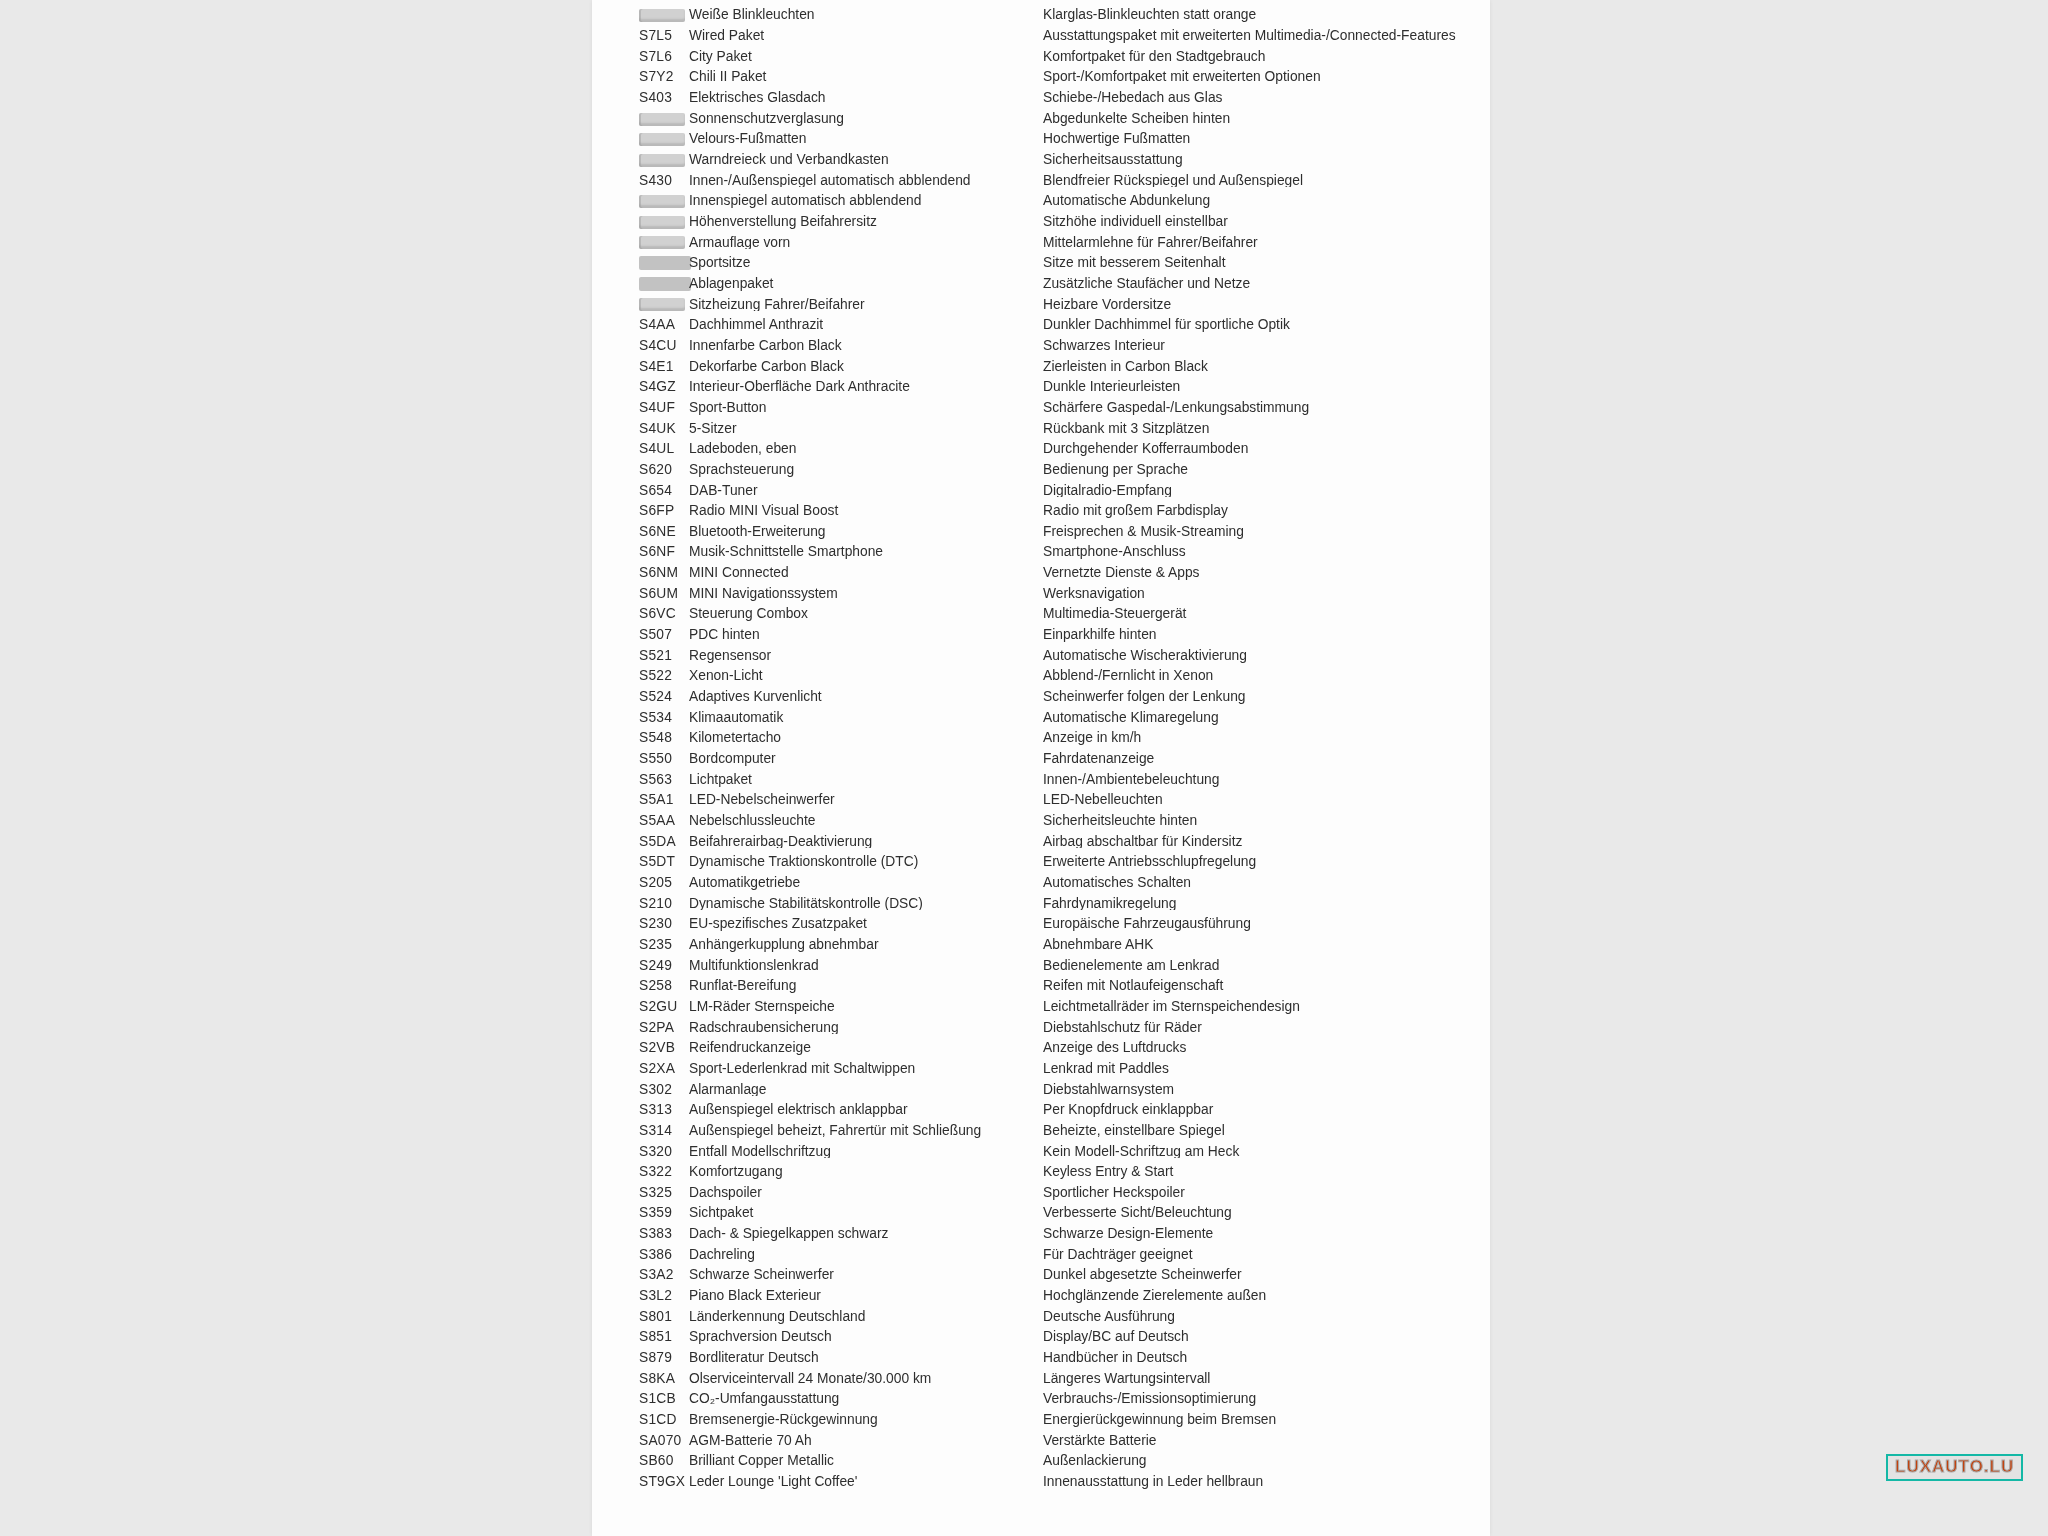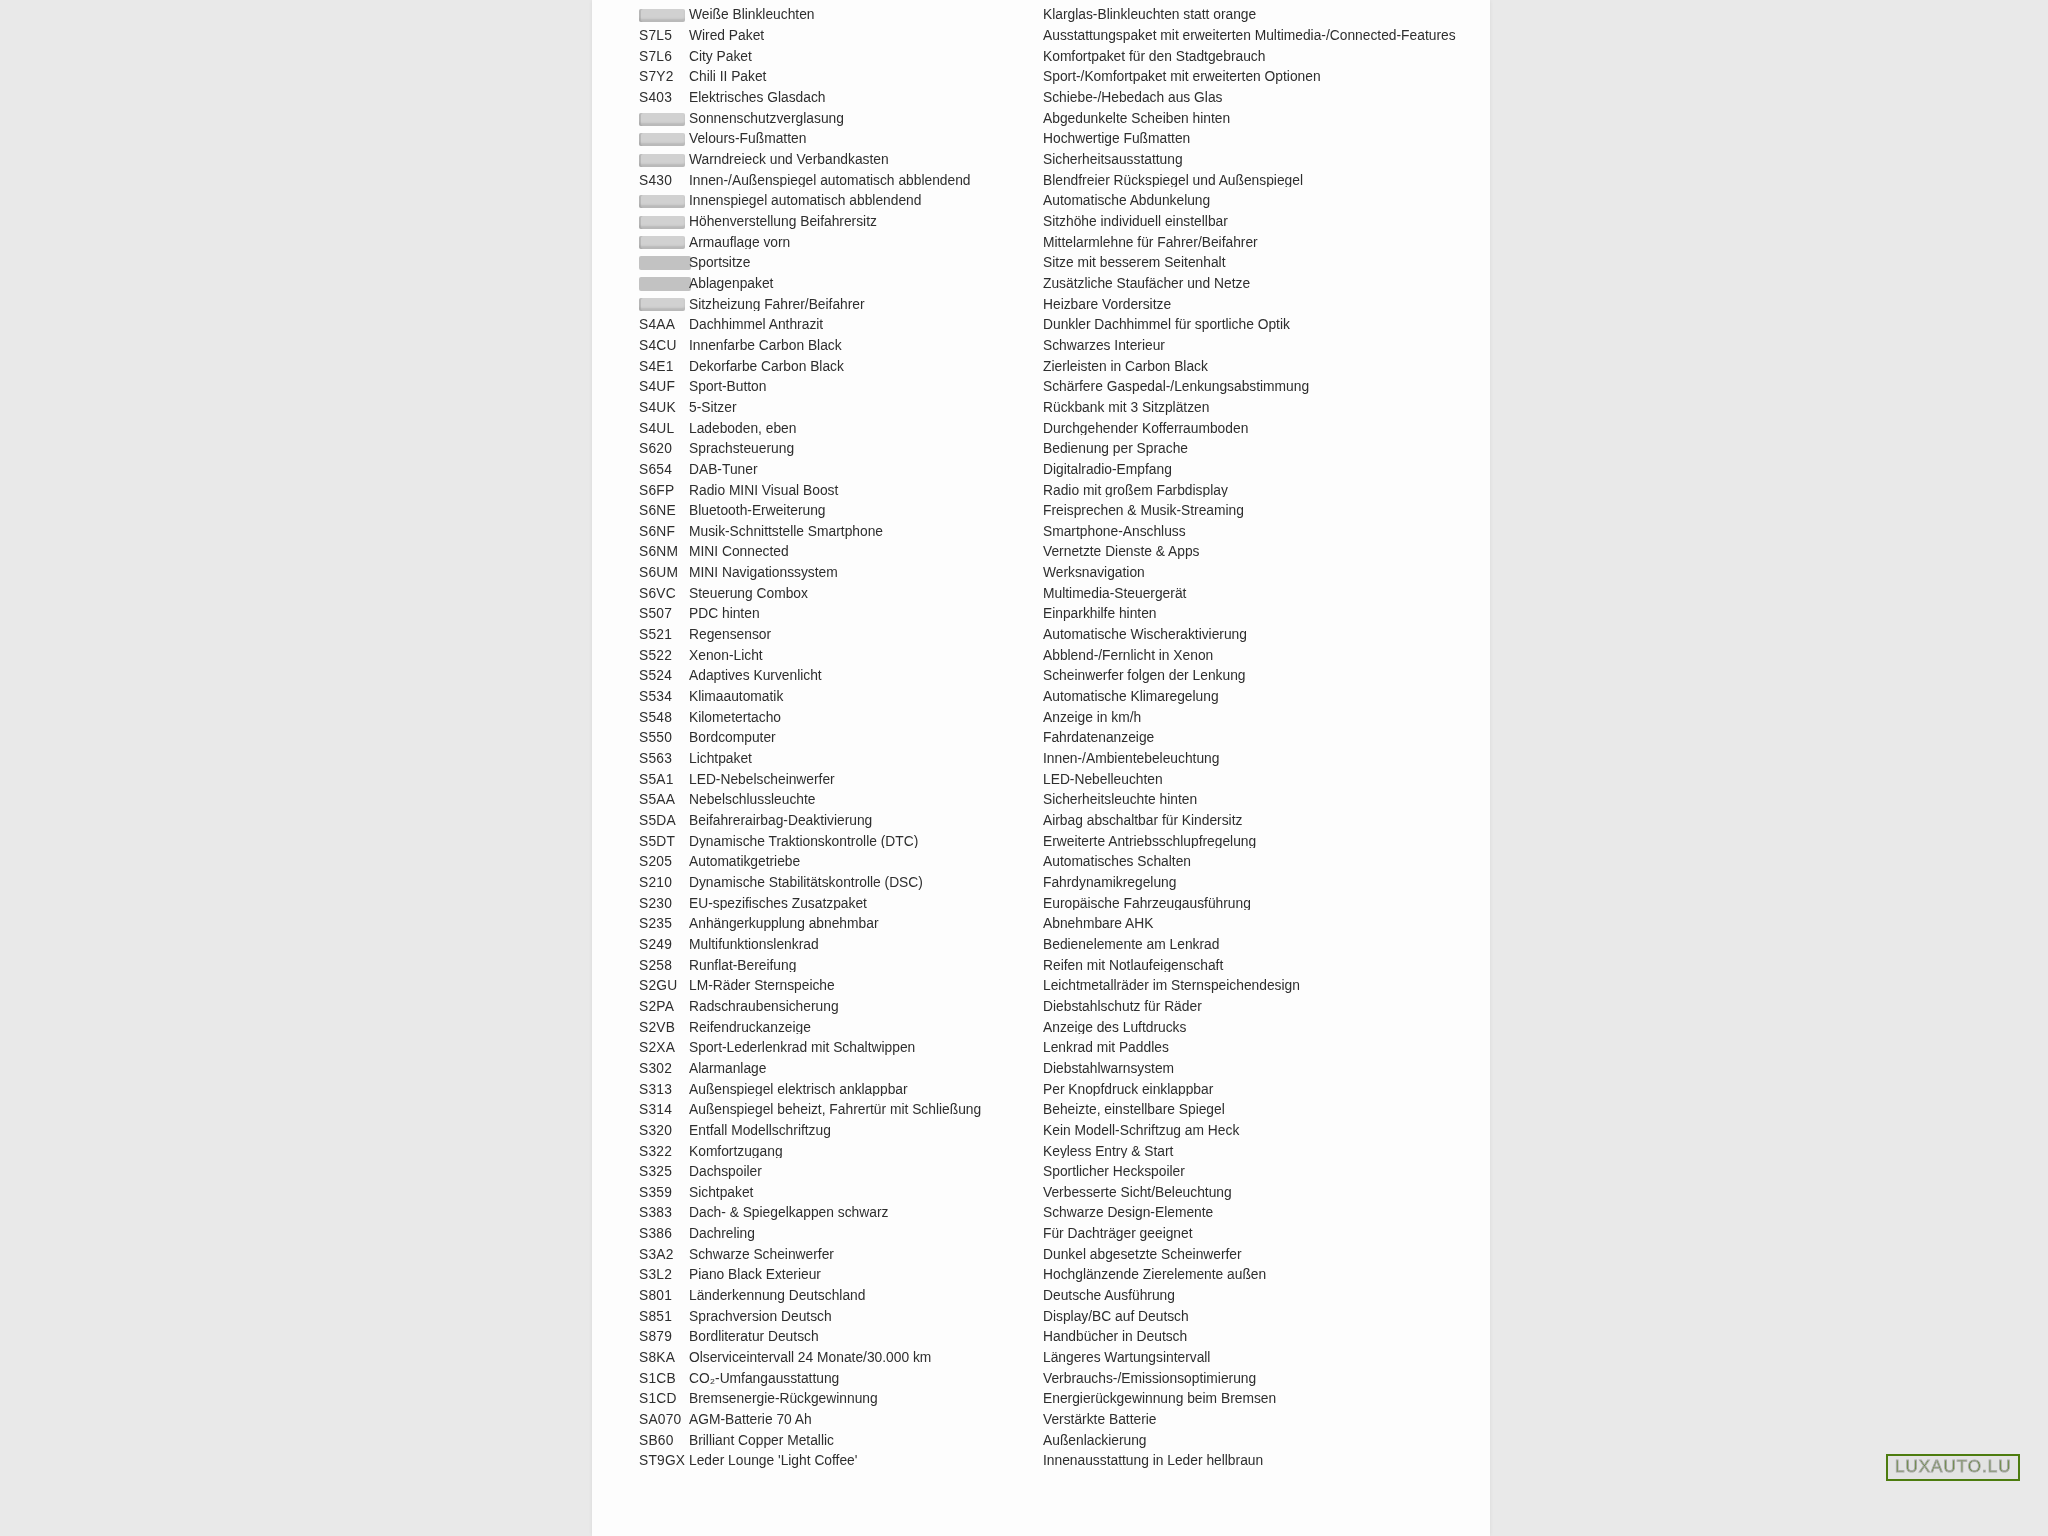--- a/index.html
+++ b/index.html
@@ -28,24 +28,24 @@
   .blob{
     display:inline-block;width:46px;height:13px;border-radius:2px;
     background:#d1d1d1;
     box-shadow:inset 0 -3px 2px rgba(140,140,140,.35), inset 2px 0 0 rgba(120,120,120,.25);
     vertical-align:middle;
   }
   .blob.solid{width:52px;height:14px;background:#c2c2c2;box-shadow:none;}
   .watermark{
     position:absolute;left:1886px;top:1454px;
     padding:1px 7px 2px 7px;
-    border:2px solid #4d7c0f;
+    border:2px solid #14b8a6;
     background:#e3e3e3;
-    color:#4d7c0f;
-    font-weight:normal;font-size:17px;letter-spacing:1px;
+    color:#c2410c;
+    font-weight:bold;font-size:17px;letter-spacing:1px;
     -webkit-text-stroke:1px #a9a9a9;
   }
 </style>
 </head>
 <body>
 
 <div class="panel">
   <div class="table">
       <div class="row">
         <div class="cell-code"><span class="blob"></span></div>
@@ -131,20 +131,25 @@
         <div class="cell-code">S4CU</div>
         <div class="cell-name">Innenfarbe Carbon Black</div>
         <div class="cell-desc">Schwarzes Interieur</div>
       </div>
       <div class="row">
         <div class="cell-code">S4E1</div>
         <div class="cell-name">Dekorfarbe Carbon Black</div>
         <div class="cell-desc">Zierleisten in Carbon Black</div>
       </div>
       <div class="row">
+        <div class="cell-code">S4GZ</div>
+        <div class="cell-name">Interieur-Oberfläche Dark Anthracite</div>
+        <div class="cell-desc">Dunkle Interieurleisten</div>
+      </div>
+      <div class="row">
         <div class="cell-code">S4UF</div>
         <div class="cell-name">Sport-Button</div>
         <div class="cell-desc">Schärfere Gaspedal-/Lenkungsabstimmung</div>
       </div>
       <div class="row">
         <div class="cell-code">S4UK</div>
         <div class="cell-name">5-Sitzer</div>
         <div class="cell-desc">Rückbank mit 3 Sitzplätzen</div>
       </div>
       <div class="row">

